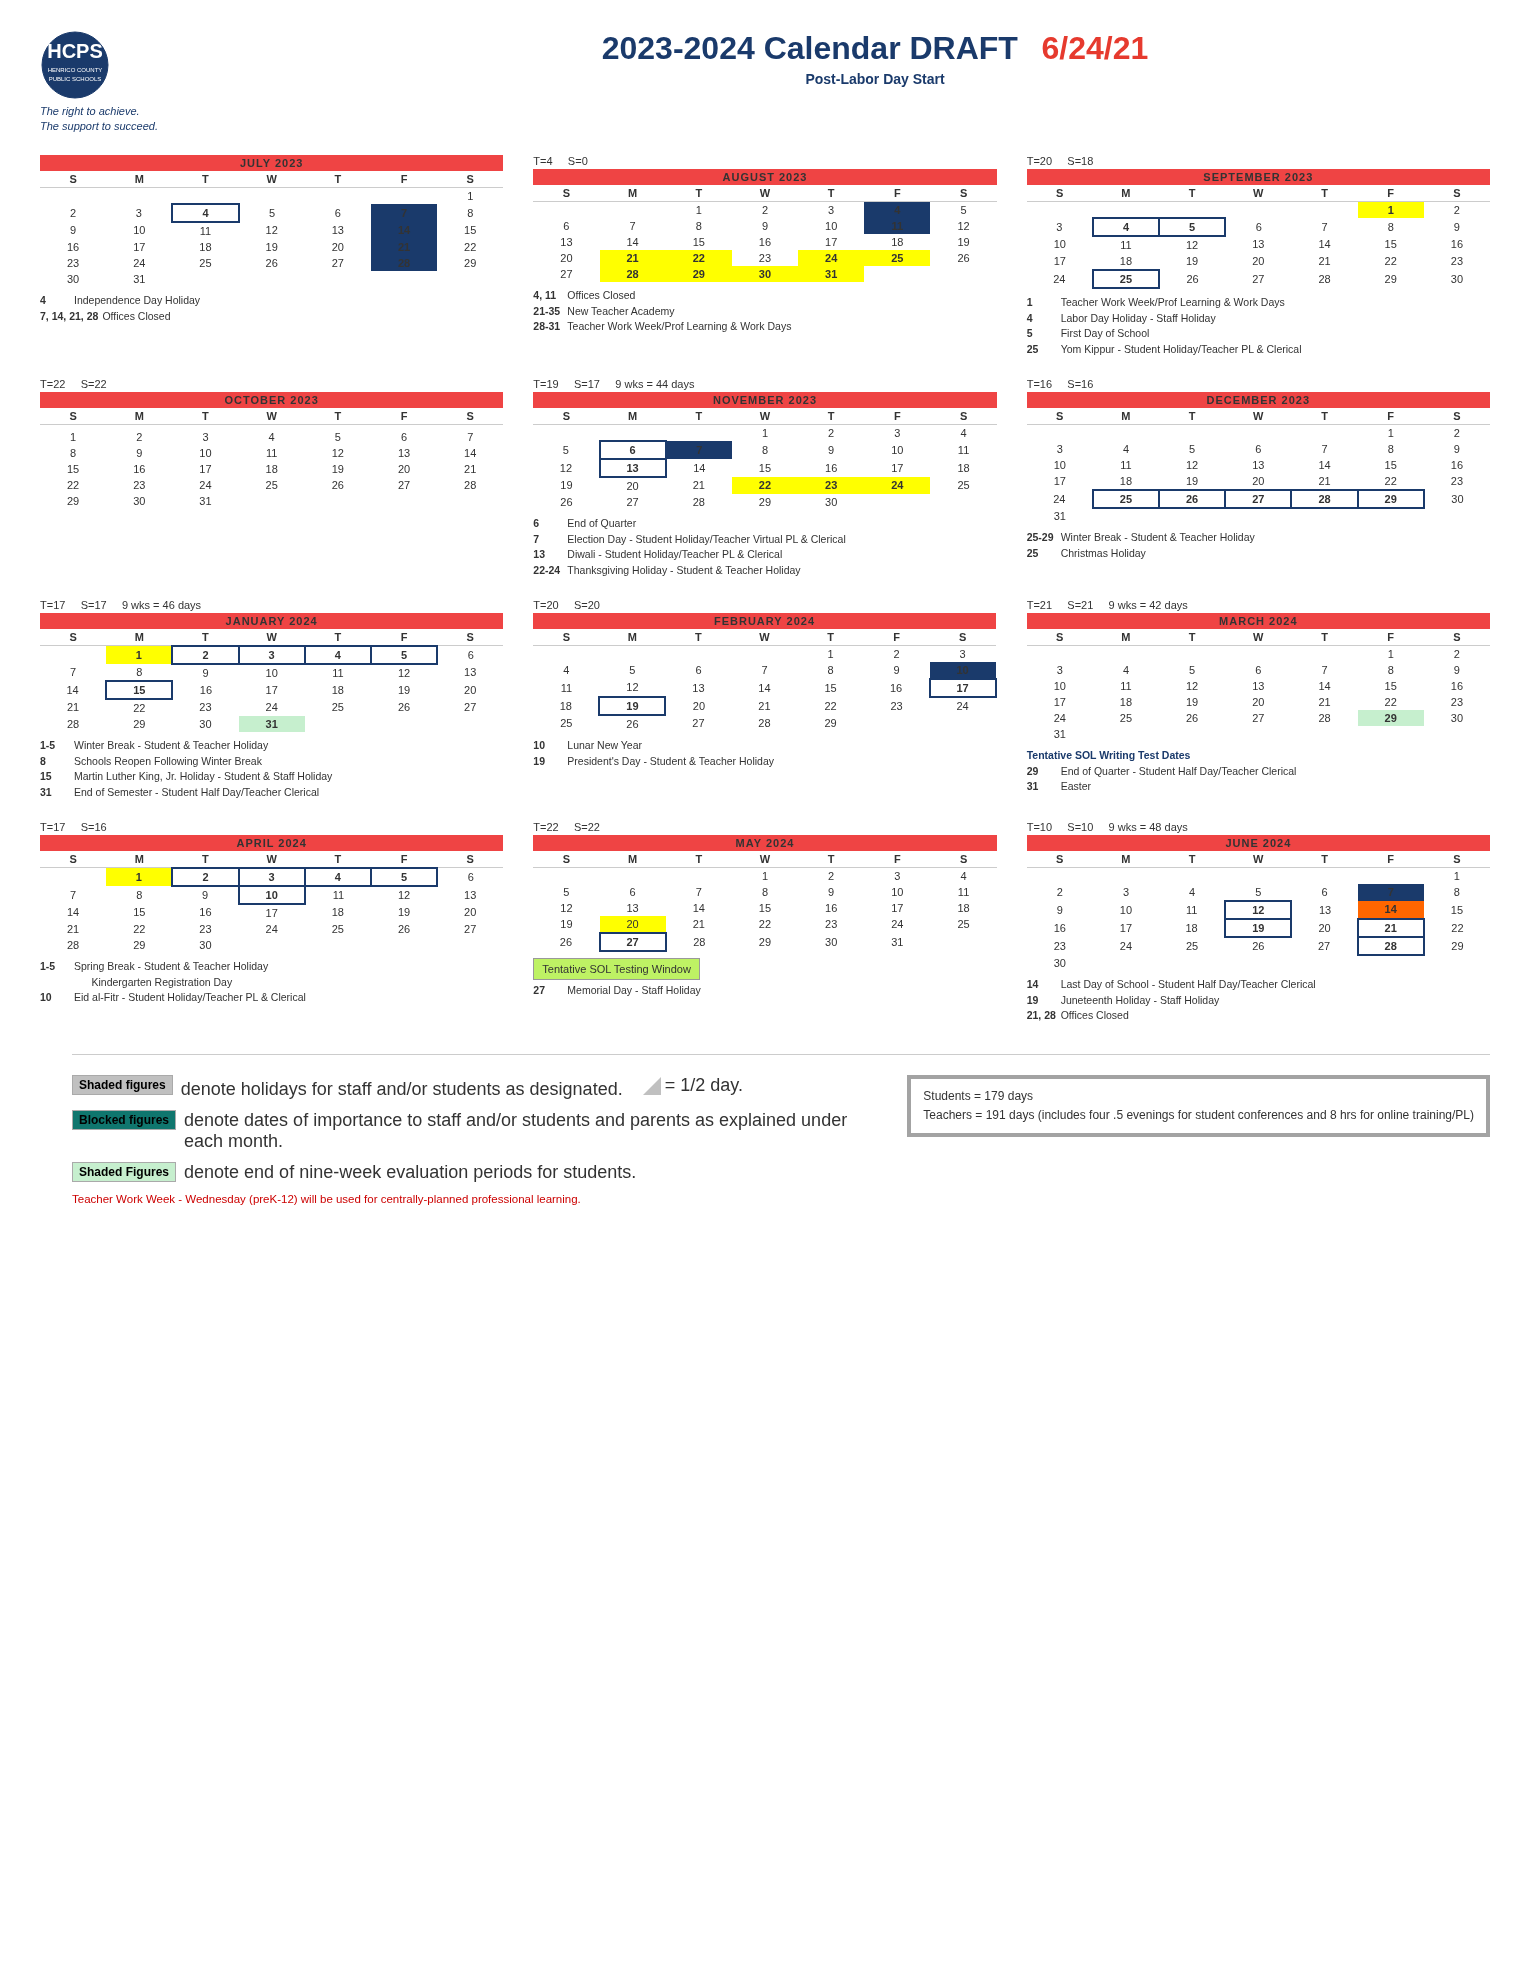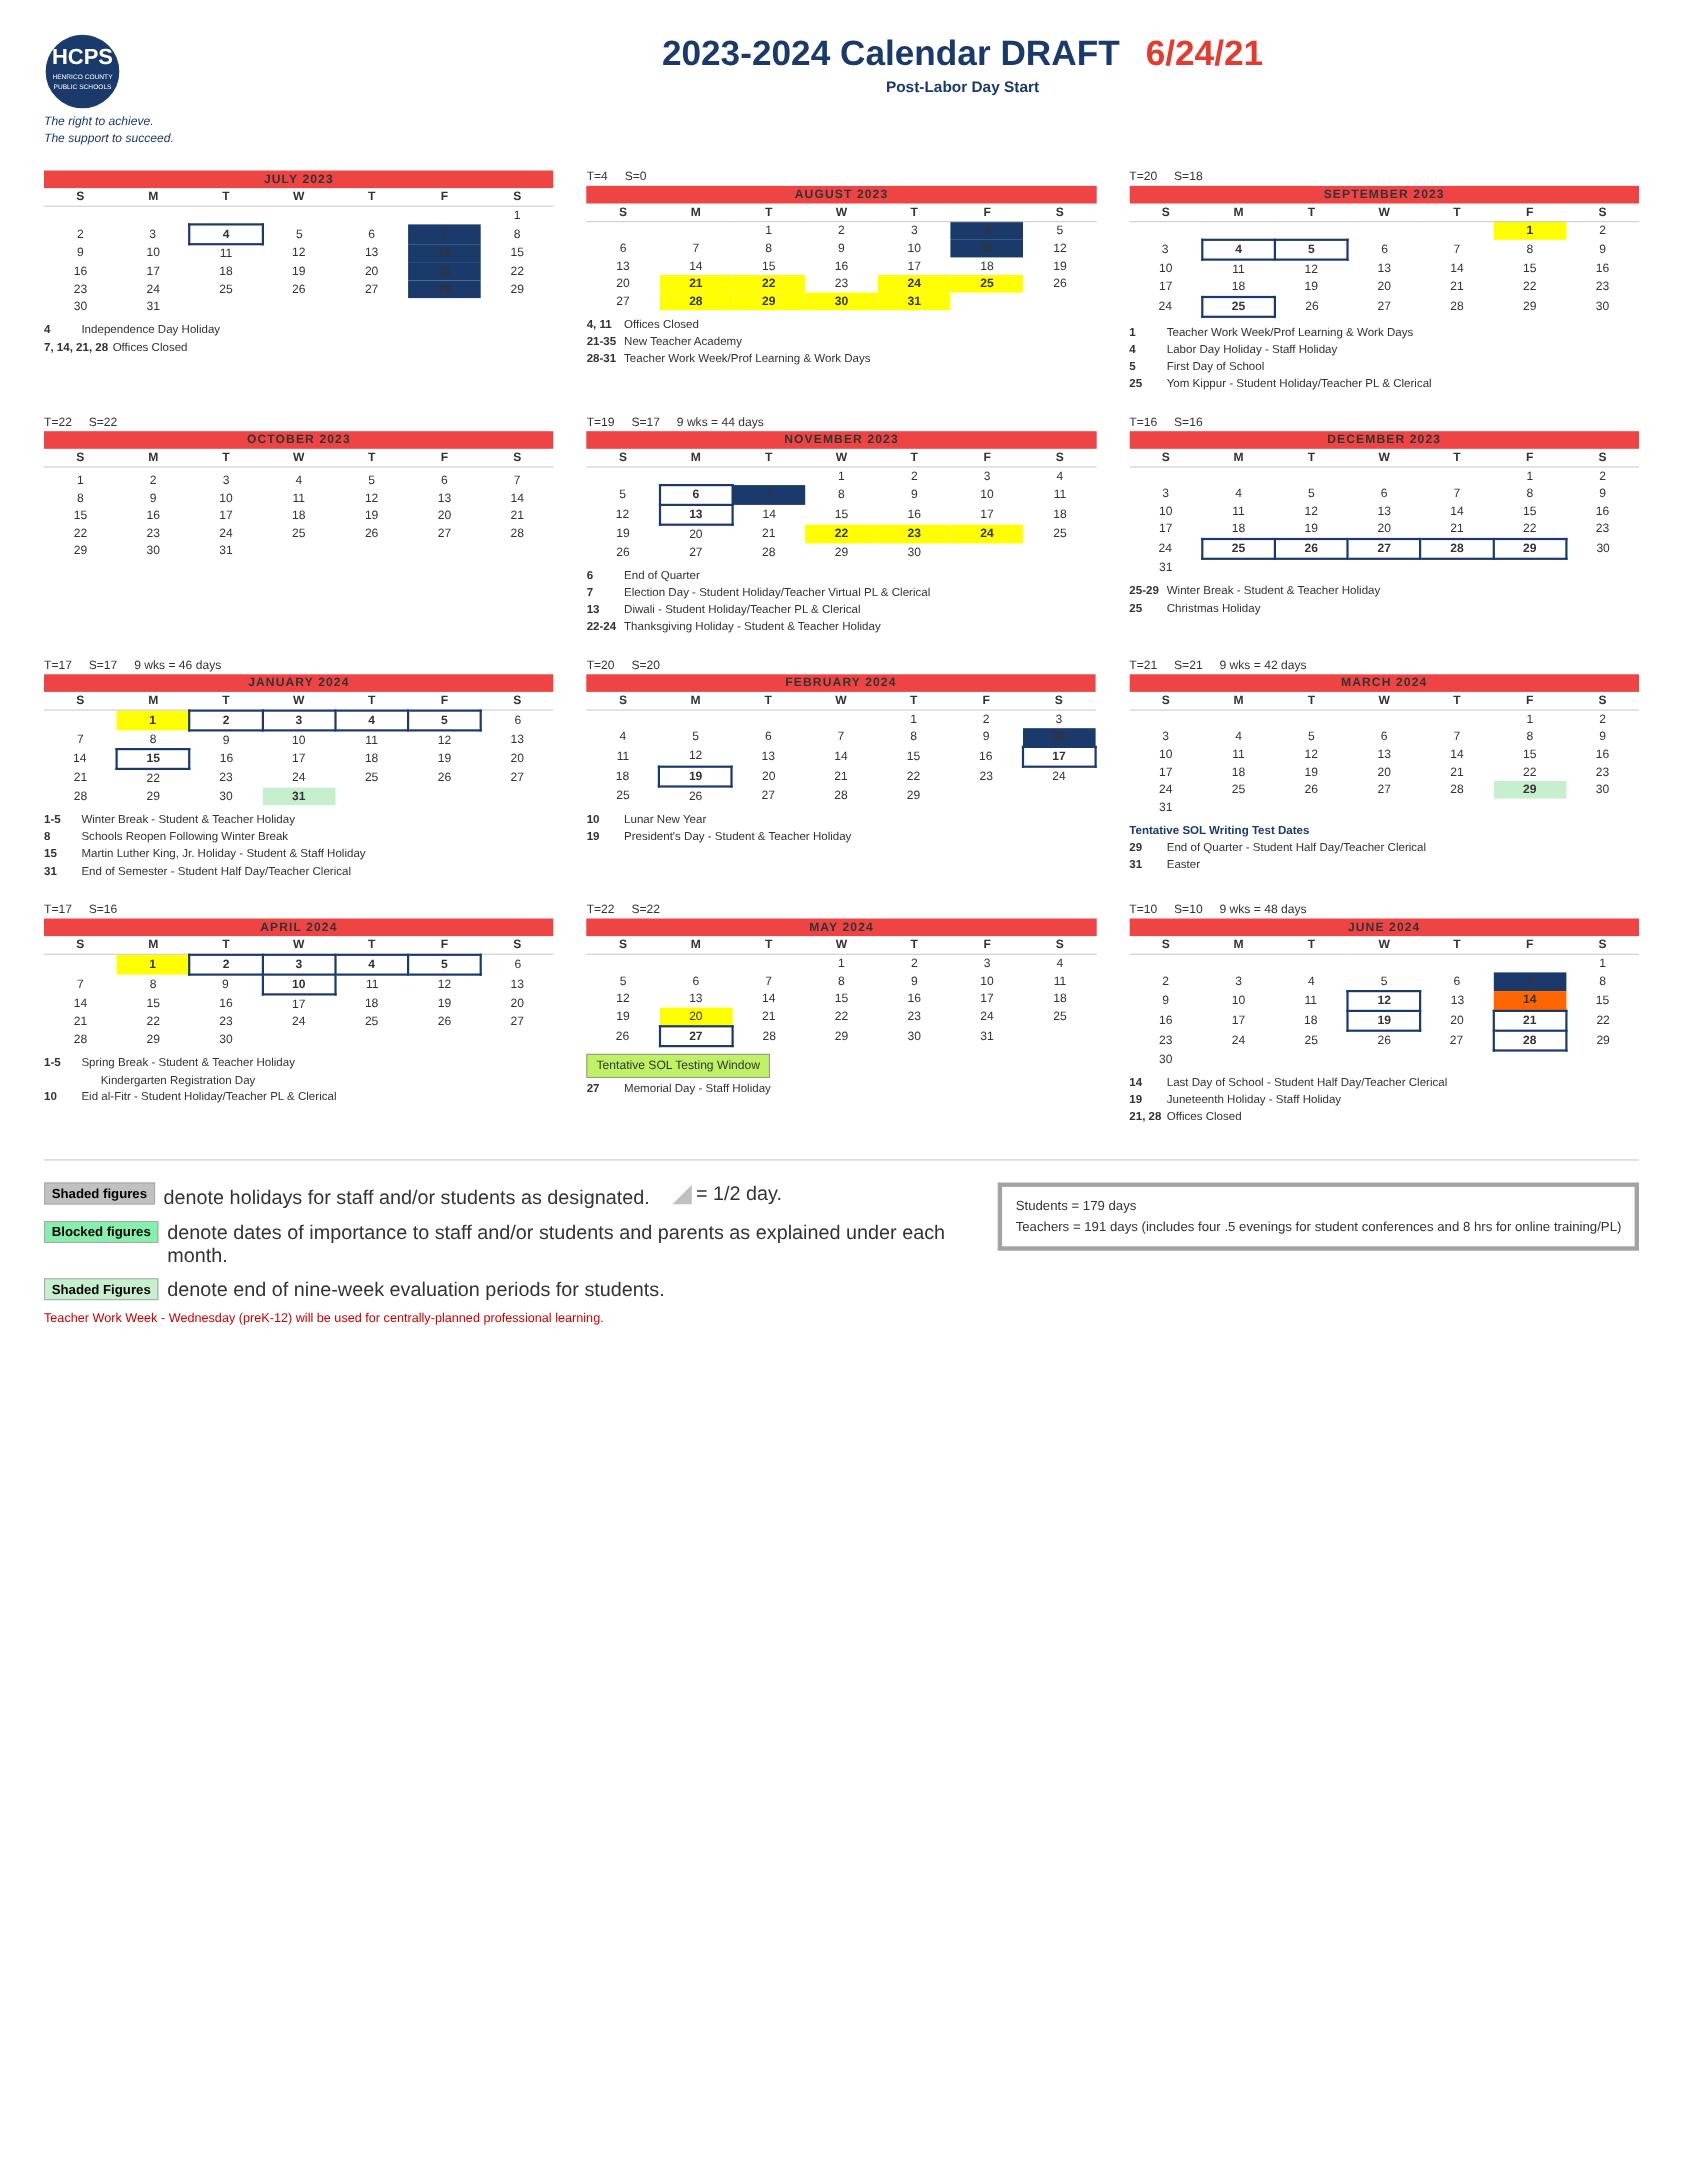--- a/index.html
+++ b/index.html
@@ -153,41 +153,42 @@
     }
     .note-text {
       color: #333;
     }
 
     
     .legend-area {
       margin-top: 30px;
       padding-top: 20px;
       border-top: 1px solid #ccc;
+      margin-left: 32px;
     }
     .legend-row {
       display: flex;
       align-items: flex-start;
       margin-bottom: 10px;
       gap: 8px;
     }
     .legend-box {
       display: inline-block;
       padding: 2px 6px;
       border: 1px solid #aaa;
       font-size: 12px;
       font-weight: bold;
       white-space: nowrap;
       flex-shrink: 0;
     }
     .legend-box-gray {
       background: #c0c0c0;
     }
     .legend-box-white {
-      background: #86efac;
+      background: #0f766e;
     }
     .legend-box-green {
       background: #c6efce;
     }
     .legend-text {
       font-size: 18px;
       color: #333;
     }
     .legend-right {
       margin-left: auto;

